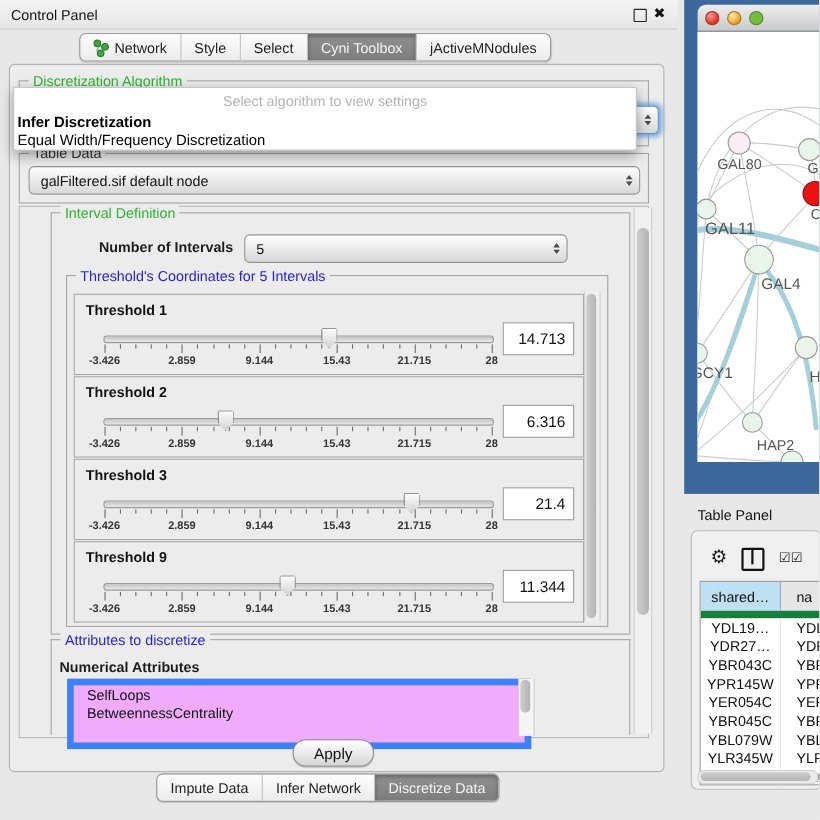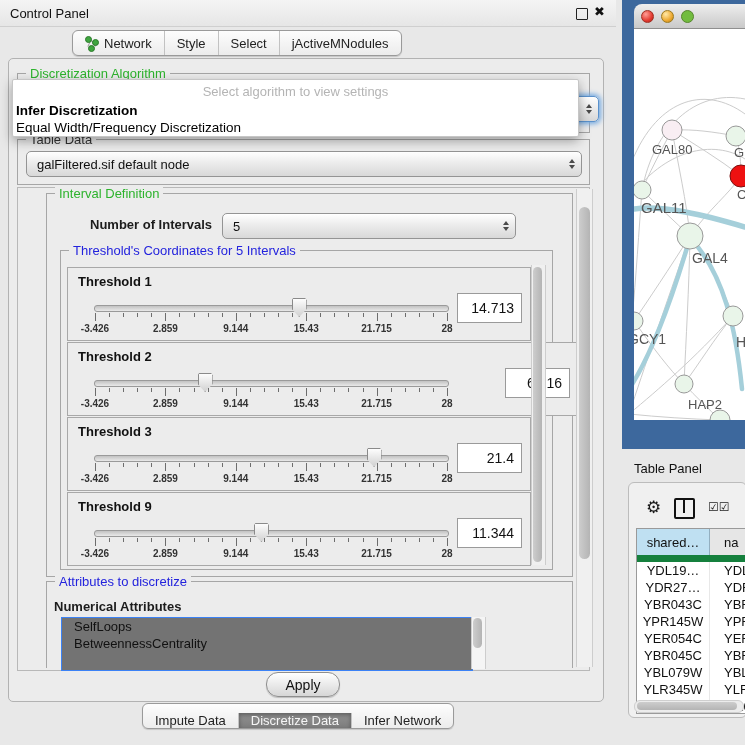--- a/index.html
+++ b/index.html
@@ -16,21 +16,21 @@
   #close-icon{left:594px;top:4px;font-size:13px;font-weight:bold;color:#111;}
 
   .segmented{display:flex;border:1px solid #9a9a9a;border-radius:6px;overflow:hidden;
              background:linear-gradient(#fdfdfd,#ececec);box-shadow:0 1px 1px rgba(0,0,0,.15);height:24px;}
   .segment{display:flex;align-items:center;padding:0 12px;font-size:13px;color:#222;
            border-right:1px solid #c2c2c2;white-space:nowrap;}
   .segment:last-child{border-right:none;}
   .segment.selected{background:linear-gradient(#919191,#7d7d7d);color:#f5f5f5;
                     box-shadow:inset 0 2px 4px rgba(0,0,0,.35);}
   #top-tabs{left:72px;top:30px;}
-  #bottom-tabs{left:142px;top:703px;align-items:flex-end;}
+  #bottom-tabs{left:142px;top:703px;}
   .net-icon{width:13px;height:14px;margin-right:6px;position:relative;}
   .net-icon i{position:absolute;width:5px;height:5px;border-radius:50%;background:#3fa53f;border:1px solid #2c7a2c;}
   .net-icon .l{position:absolute;background:#9a9a9a;width:1px;}
 
   #content{left:8px;top:58px;width:594px;height:642px;border:1px solid #b2b2b2;border-radius:5px;
            background:#ececec;}
 
   .group{position:absolute;border:1px solid #a6a6a6;background:#ececec;}
   .gtitle{position:absolute;top:-8px;left:8px;background:#ececec;padding:0 4px;font-size:13px;line-height:15px;}
   .g-green{color:#2db32d;}
@@ -70,22 +70,22 @@
   .th-value{position:absolute;right:8px;top:25px;width:56px;height:28px;background:#fff;border:1px solid #9a9a9a;
             font-size:14px;text-align:right;line-height:28px;padding-right:7px;color:#111;}
 
   
   .vtrack{position:absolute;background:#f0f0f0;border-left:1px solid #cdcdcd;border-right:1px solid #cdcdcd;}
   .vthumb{position:absolute;border-radius:6px;background:linear-gradient(90deg,#cdcdcd,#b4b4b4);}
   .htrack{position:absolute;background:#ececec;border-radius:6px;border:1px solid #cfcfcf;}
   .hthumb{position:absolute;border-radius:5px;background:linear-gradient(#cdcdcd,#b4b4b4);}
 
   
-  #attr-list{position:absolute;left:60px;top:616px;width:410px;height:52px;background:#737373;
-             border:1px solid #3b82f6;overflow:hidden;}
+  #attr-list{position:absolute;left:60px;top:616px;width:410px;height:52px;background:#f0abfc;
+             border:6px solid #3b82f6;overflow:hidden;}
   #attr-list .li{padding-left:12px;height:17px;line-height:17px;font-size:13px;color:#111;white-space:nowrap;}
 
   #apply-btn{left:265px;top:671px;width:72px;height:23px;border:1px solid #8e8e8e;border-radius:12px;
              background:linear-gradient(#ffffff,#d6d6d6);font-size:14px;color:#111;
              display:flex;align-items:center;justify-content:center;box-shadow:0 1px 1px rgba(0,0,0,.2);}
 
   .bold{font-weight:bold;}
 
   
   #net-frame{left:622px;top:0;width:123px;height:449px;background:#3d689d;}
@@ -134,20 +134,23 @@
           <i style="left:7px;top:3px"></i>
           <i style="left:3px;top:9px"></i>
         </span>
         <span>Network</span>
       </div>
       <div class="segment">
         <span>Style</span>
       </div>
       <div class="segment">
         <span>Select</span>
+      </div>
+      <div class="segment selected">
+        <span>Cyni Toolbox</span>
       </div>
       <div class="segment">
         <span>jActiveMNodules</span>
       </div>
     </div>
 
   <div class="abs" id="content">
 
     <div class="group" style="left:8px;top:14px;width:571px;height:58px;">
       <span class="gtitle g-green">Discretization Algorithm</span>
@@ -222,21 +225,21 @@
           <div class="tick-labels">
               <span class="tlab" style="left: 0px;">-3.426</span>
               <span class="tlab" style="left: 70.4px;">2.859</span>
               <span class="tlab" style="left: 140.8px;">9.144</span>
               <span class="tlab" style="left: 211.2px;">15.43</span>
               <span class="tlab" style="left: 281.6px;">21.715</span>
               <span class="tlab" style="left: 352px;">28</span>
             </div>
           <div class="th-value">14.713</div>
         </div>
-        <div class="th-row" style="left:6px;top:91px;padding-left:48px;">
+        <div class="th-row" style="left:6px;top:91px;">
           <span class="th-label">Threshold 2</span>
           <div class="th-track"></div>
           <div class="th-thumb" style="left: 129.619px;"></div>
           <div class="tick-strip">
               <span class="tick major" style="left: 0px;"></span>
               <span class="tick minor" style="left: 14.08px;"></span>
               <span class="tick minor" style="left: 28.16px;"></span>
               <span class="tick minor" style="left: 42.24px;"></span>
               <span class="tick minor" style="left: 56.32px;"></span>
               <span class="tick major" style="left: 70.4px;"></span>
@@ -384,25 +387,25 @@
   <div class="abs" id="alg-popup">
     <div class="hint">Select algorithm to view settings</div>
     <div class="item first">Infer Discretization</div>
     <div class="item">Equal Width/Frequency Discretization</div>
   </div>
 
   <div class="abs segmented" id="bottom-tabs">
       <div class="segment">
         <span>Impute Data</span>
       </div>
+      <div class="segment">
+        <span>Infer Network</span>
+      </div>
       <div class="segment selected">
         <span>Discretize Data</span>
-      </div>
-      <div class="segment">
-        <span>Infer Network</span>
       </div>
     </div>
 
   <div class="abs" id="net-frame"></div>
   <div class="abs" id="net-titlebar">
     <span class="light red"></span>
     <span class="light yellow"></span>
     <span class="light green"></span>
   </div>
   <div class="abs" id="net-canvas">

